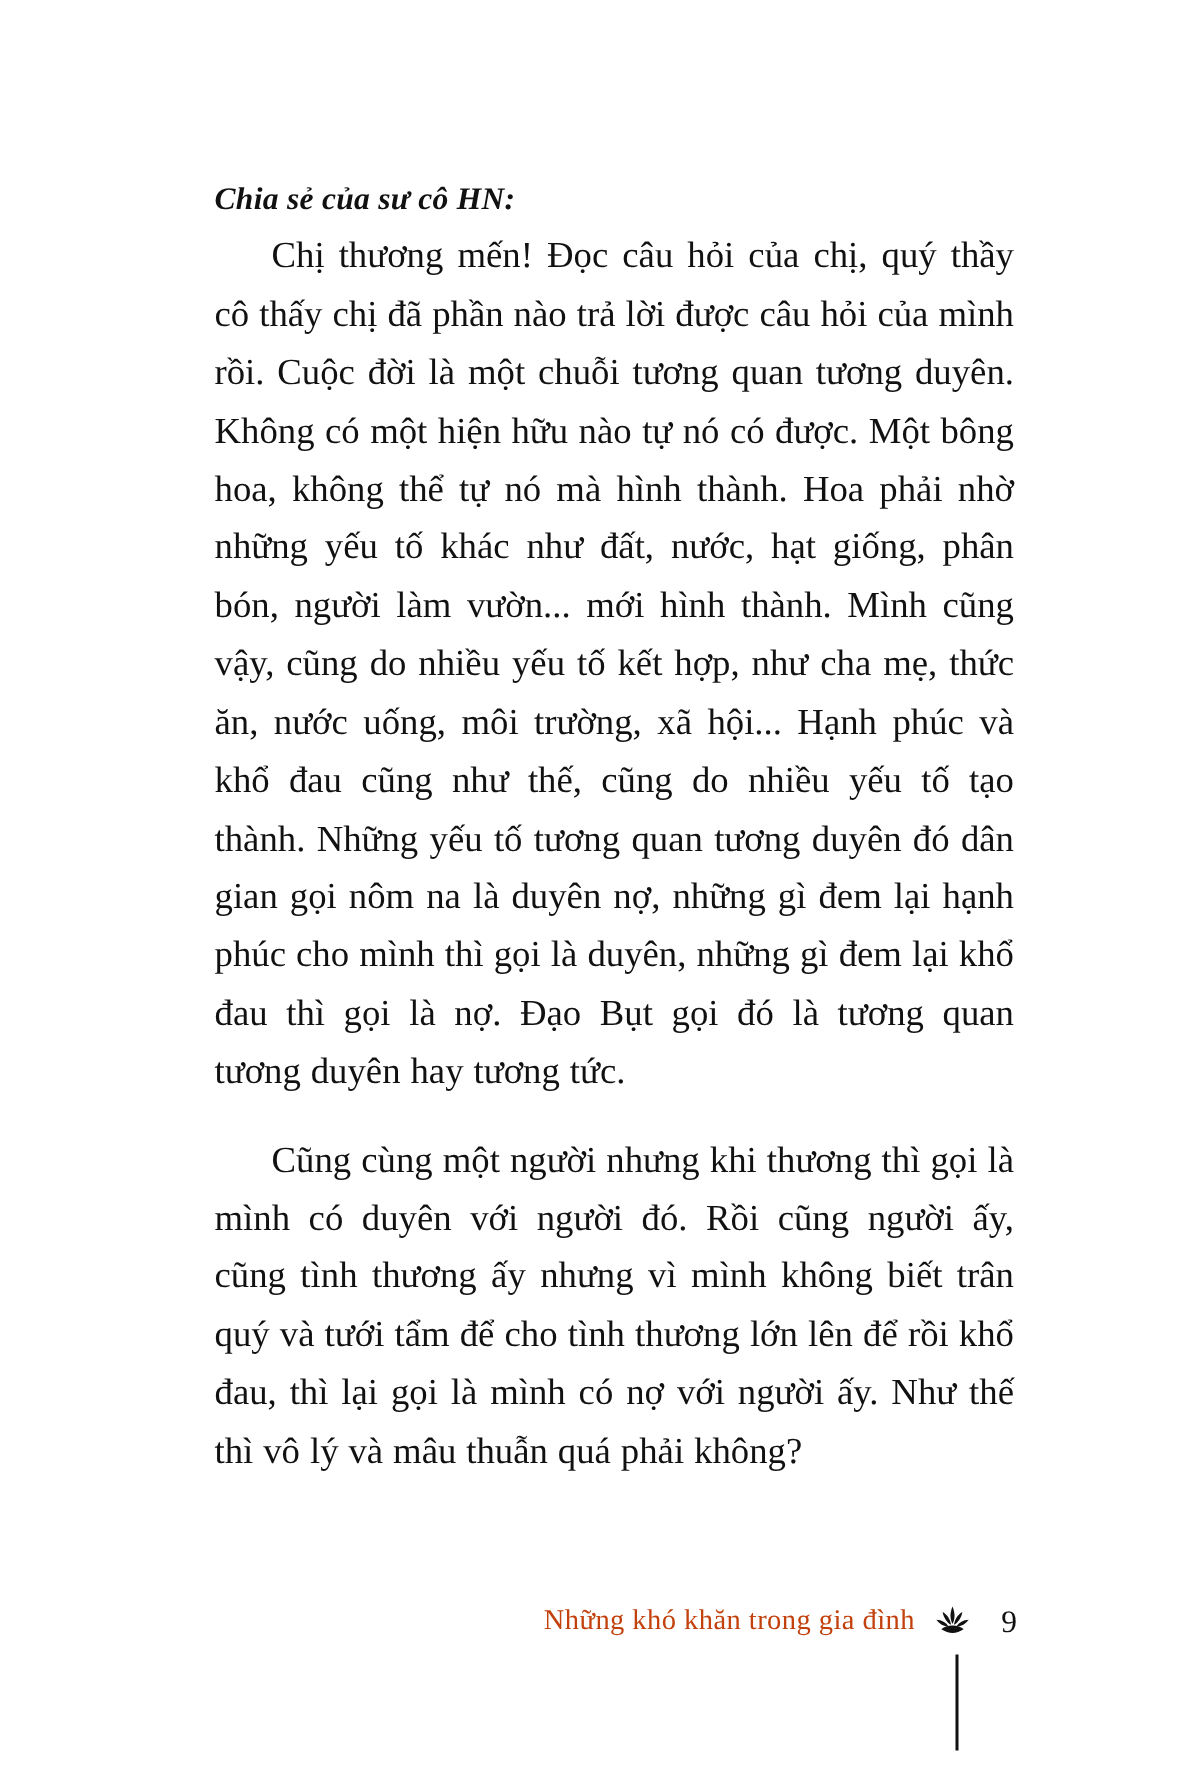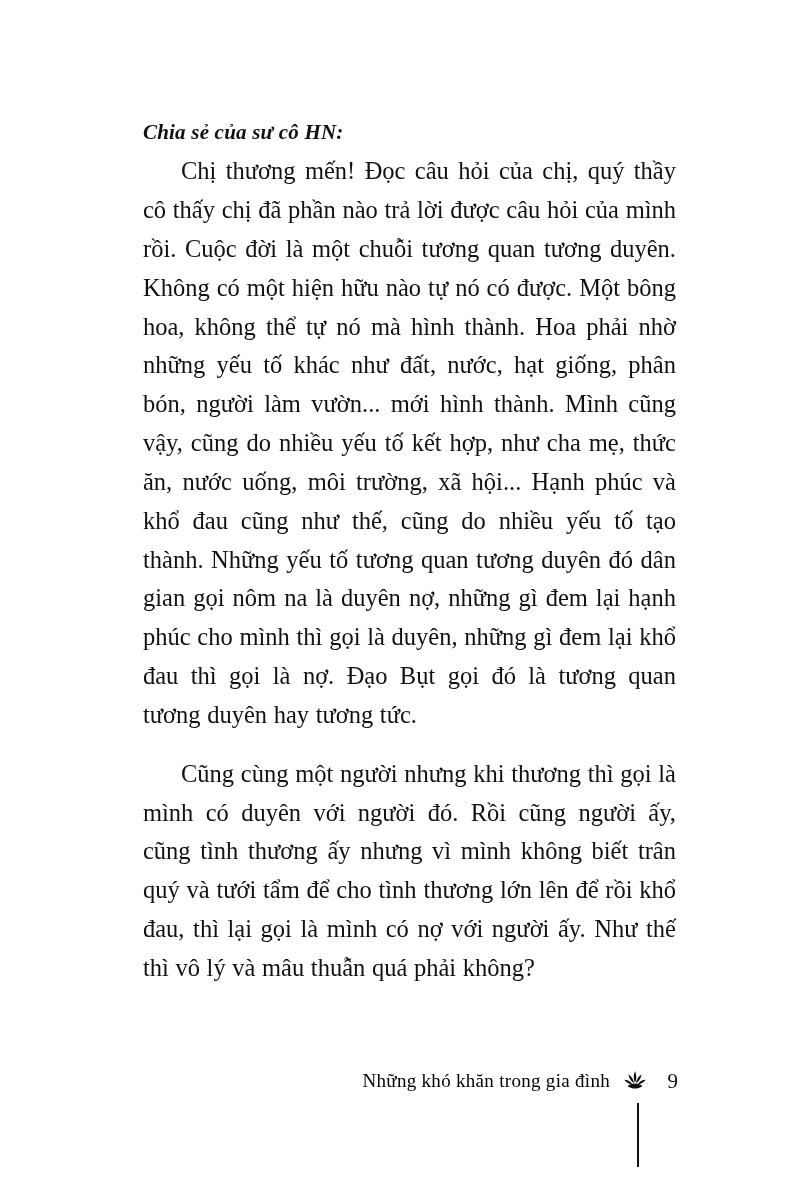--- a/index.html
+++ b/index.html
@@ -48,21 +48,21 @@
     top: 1068px;
     width: 535px;
     display: flex;
     align-items: center;
     justify-content: flex-end;
     gap: 12px;
   }
   .footer-title {
     font-size: 19px;
     letter-spacing: 0.3px;
-    color: #000000;
+    color: #c2410c;
     white-space: nowrap;
   }
   .footer-ornament {
     display: inline-block;
     width: 26px;
     height: 26px;
     position: relative;
     color: #111;
     flex: 0 0 auto;
   }

